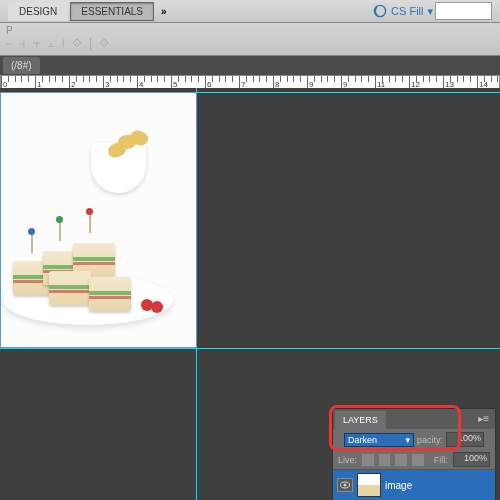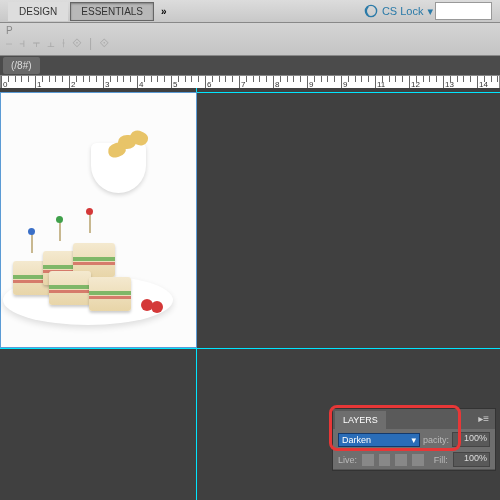--- a/index.html
+++ b/index.html
@@ -29,21 +29,21 @@
 .cup{position:absolute;top:40px;right:30px;width:55px;height:50px;background:#fff;border-radius:6px 6px 30px 30px;box-shadow:0 2px 4px rgba(0,0,0,.15)}
 .chip{position:absolute;width:18px;height:14px;background:#e8c468;border-radius:50% 40% 50% 40%}
 .stick{position:absolute;width:2px;height:20px;background:#c8b890}
 .ball{position:absolute;width:7px;height:7px;border-radius:50%}
 .cherry{position:absolute;width:12px;height:12px;background:#d43838;border-radius:50%}
 .panel{position:absolute;right:4px;top:320px;width:162px;background:#6e6e6e;border:1px solid #333;font-size:10px;color:#ccc}
 .ptabs{display:flex;background:#5a5a5a;padding:2px 2px 0}
 .ptab{padding:4px 8px;font-size:9px;color:#ccc}
 .ptab.active{background:#6e6e6e;color:#fff}
 .hilite{position:absolute;border:3px solid #e73737;border-radius:8px;pointer-events:none}
-.prow{display:flex;align-items:center;padding:3px 5px;gap:3px}
+.prow{display:flex;align-items:center;padding:3px 11px;gap:3px}
 .blend-sel{flex:1;background:#2a6db8;color:#fff;border:1px solid #14396b;padding:1px 3px;font-size:9px;display:flex;justify-content:space-between}
 .plabel{color:#bbb;font-size:9px}
 .pctbox{width:32px;height:13px;background:#595959;border:1px solid #444;color:#ddd;text-align:right;padding:0 2px;font-size:9px}
 .lockrow{display:flex;align-items:center;padding:2px 5px;gap:5px;border-bottom:1px solid #555}
 .lockico{width:12px;height:12px;display:inline-block;background:#888}
 .layer{display:flex;align-items:center;padding:3px 4px;gap:4px;border-bottom:1px solid #555}
 .layer.sel{background:#2a6db8;color:#fff}
 .eye{width:14px;height:12px;border:1px solid #888;background:#5a5a5a;display:flex;align-items:center;justify-content:center}
 .eye svg{width:10px;height:8px}
 .thumb{width:22px;height:22px;background:#fff;border:1px solid #333}
@@ -54,21 +54,21 @@
 
 <div class="menubar">
   <span class="ws-btn">DESIGN</span>
   <span class="ws-btn active">ESSENTIALS</span>
   <span class="chev">»</span>
   <div class="cslive">
     <svg viewBox="0 0 20 20">
         <circle cx="10" cy="10" r="8" fill="none" stroke="#2a7aa8" stroke-width="2"></circle>
         <path d="M6 4 A8 8 0 0 0 6 16" fill="none" stroke="#2a7aa8" stroke-width="2"></path>
       </svg>
-    <span>CS Lock</span>
+    <span>CS Fill</span>
     <span>▾</span>
   </div>
   <div class="searchbox"></div>
 </div>
 
 <div class="optbar">
   <span style="font-size:10px;color:#888">P</span><br>
   <span class="ghost">⎯ ⫞ ⫟ ⫠ ⟊ ⟐ | ⟐</span>
 </div>
 
@@ -213,15 +213,25 @@
     <div class="lockrow">
       <span class="plabel">Live:</span>
       <span class="lockico"></span>
       <span class="lockico"></span>
       <span class="lockico"></span>
       <span class="lockico"></span>
       <span style="flex:1"></span>
       <span class="plabel">Fill:</span>
       <span class="pctbox">100%</span>
     </div>
+    <div class="layer sel">
+      <span class="eye">
+          <svg viewBox="0 0 10 8">
+            <ellipse cx="5" cy="4" rx="4.5" ry="3" fill="none" stroke="#ccc"></ellipse>
+            <circle cx="5" cy="4" r="1.5" fill="#ccc"></circle>
+          </svg>
+        </span>
+      <span class="thumb" style="background:linear-gradient(#fff 50%,#e8d5a8 50%)"></span>
+      <span class="lname">image</span>
+    </div>
 
   </div>
 </div>
 
 </body></html>

